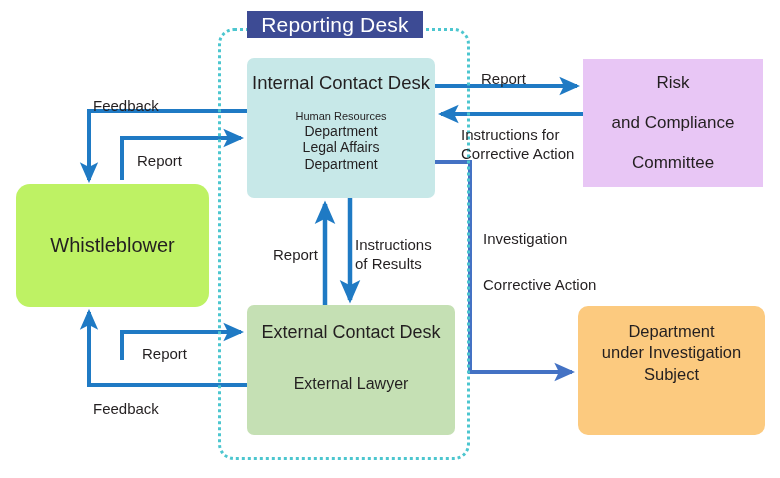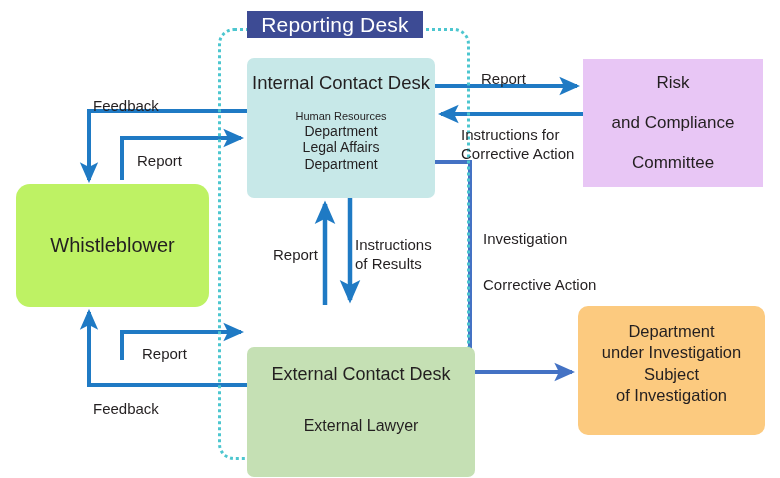--- a/index.html
+++ b/index.html
@@ -87,28 +87,27 @@
   }
   #internal-contact-desk .sub2 {
     font-size: 14px;
     margin-top: 0;
   }
 
   
   #external-contact-desk {
     left: 247px;
     top: 305px;
-    width: 228px;
+    width: 208px;
     height: 130px;
     background: #c5e0b4;
     border-radius: 7px;
     z-index: 4;
     justify-content: flex-start;
     padding-top: 17px;
-    margin-top: 42px;
   }
   #external-contact-desk .title {
     font-size: 18px;
   }
   #external-contact-desk .sub {
     font-size: 16px;
     margin-top: 32px;
   }
 
   
@@ -254,21 +253,20 @@
   <div class="node" id="risk-committee">
     <span class="node-line">Risk</span>
     <span class="node-line">and Compliance</span>
     <span class="node-line">Committee</span>
   </div>
 
   <div class="node" id="department-investigated">
     <span class="node-line">Department</span>
     <span class="node-line">under Investigation</span>
     <span class="node-line grp2">Subject</span>
-    <span class="node-line">of Investigation</span>
   </div>
 
   <div class="edge-label" id="label-feedback-top">Feedback</div>
 
   <div class="edge-label" id="label-report-top">Report</div>
 
   <div class="edge-label" id="label-report-up">Report</div>
 
   <div class="edge-label multi" id="label-notification">
     <span>Instructions</span><br>

